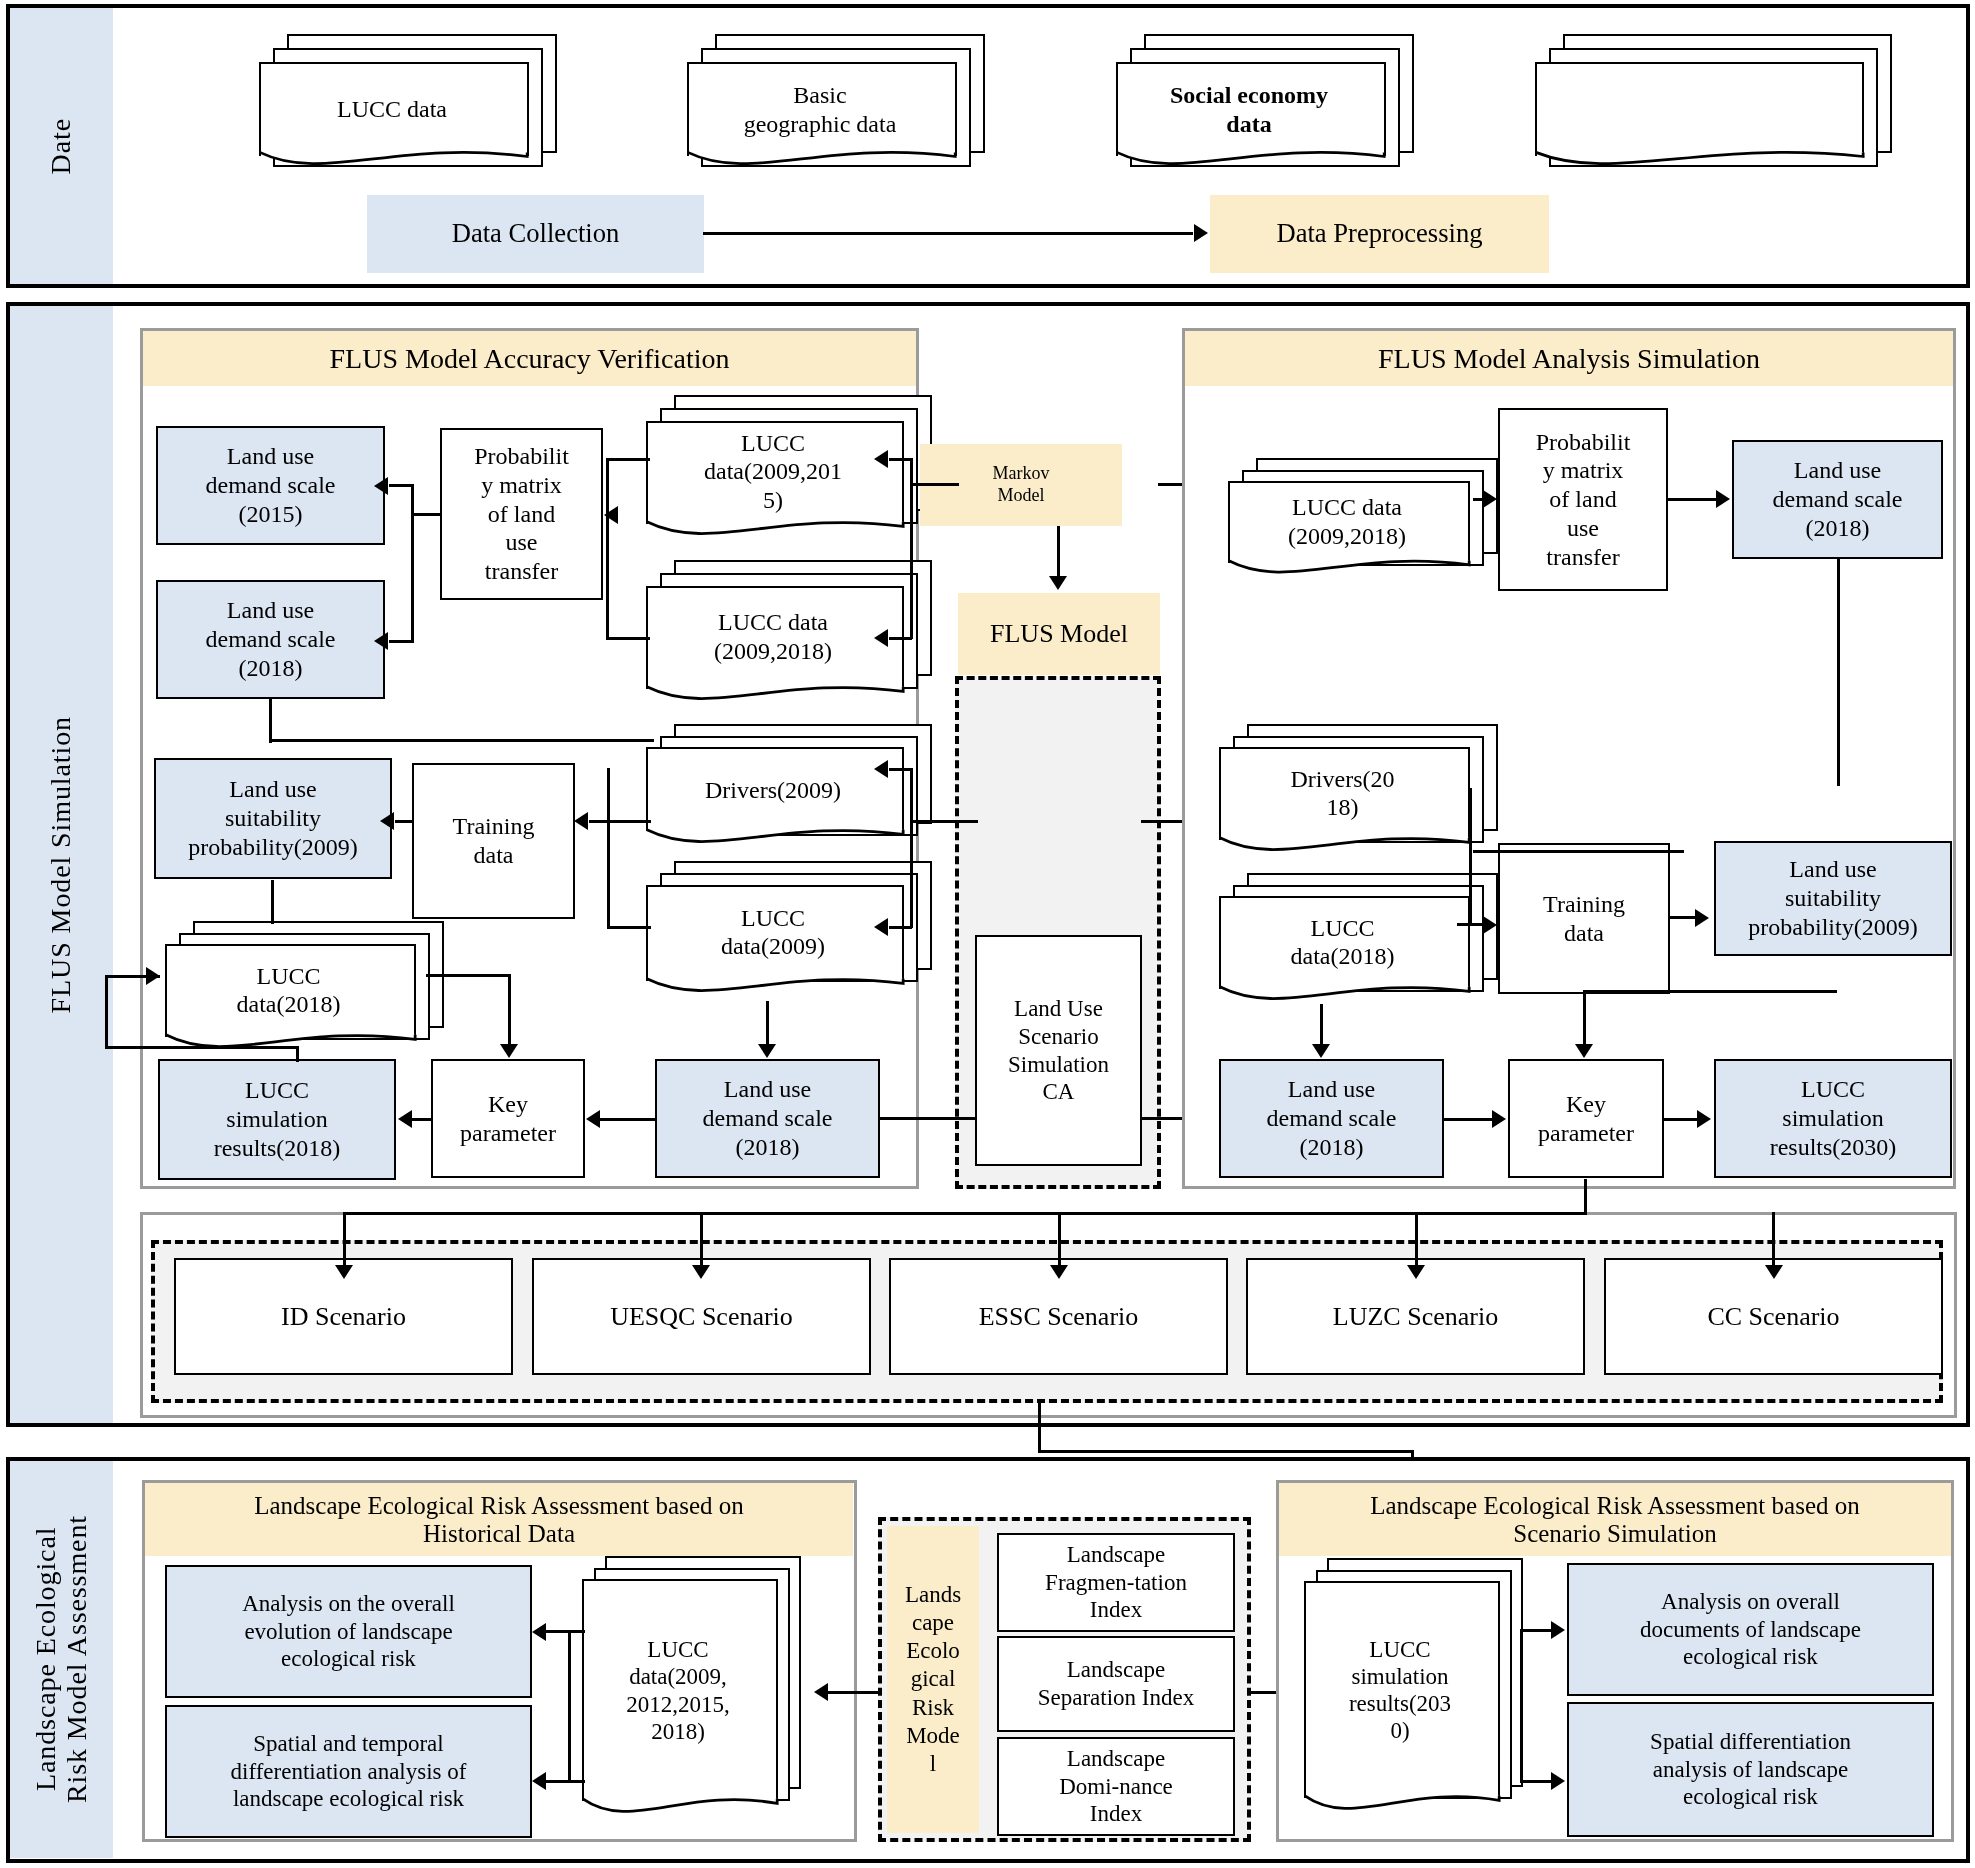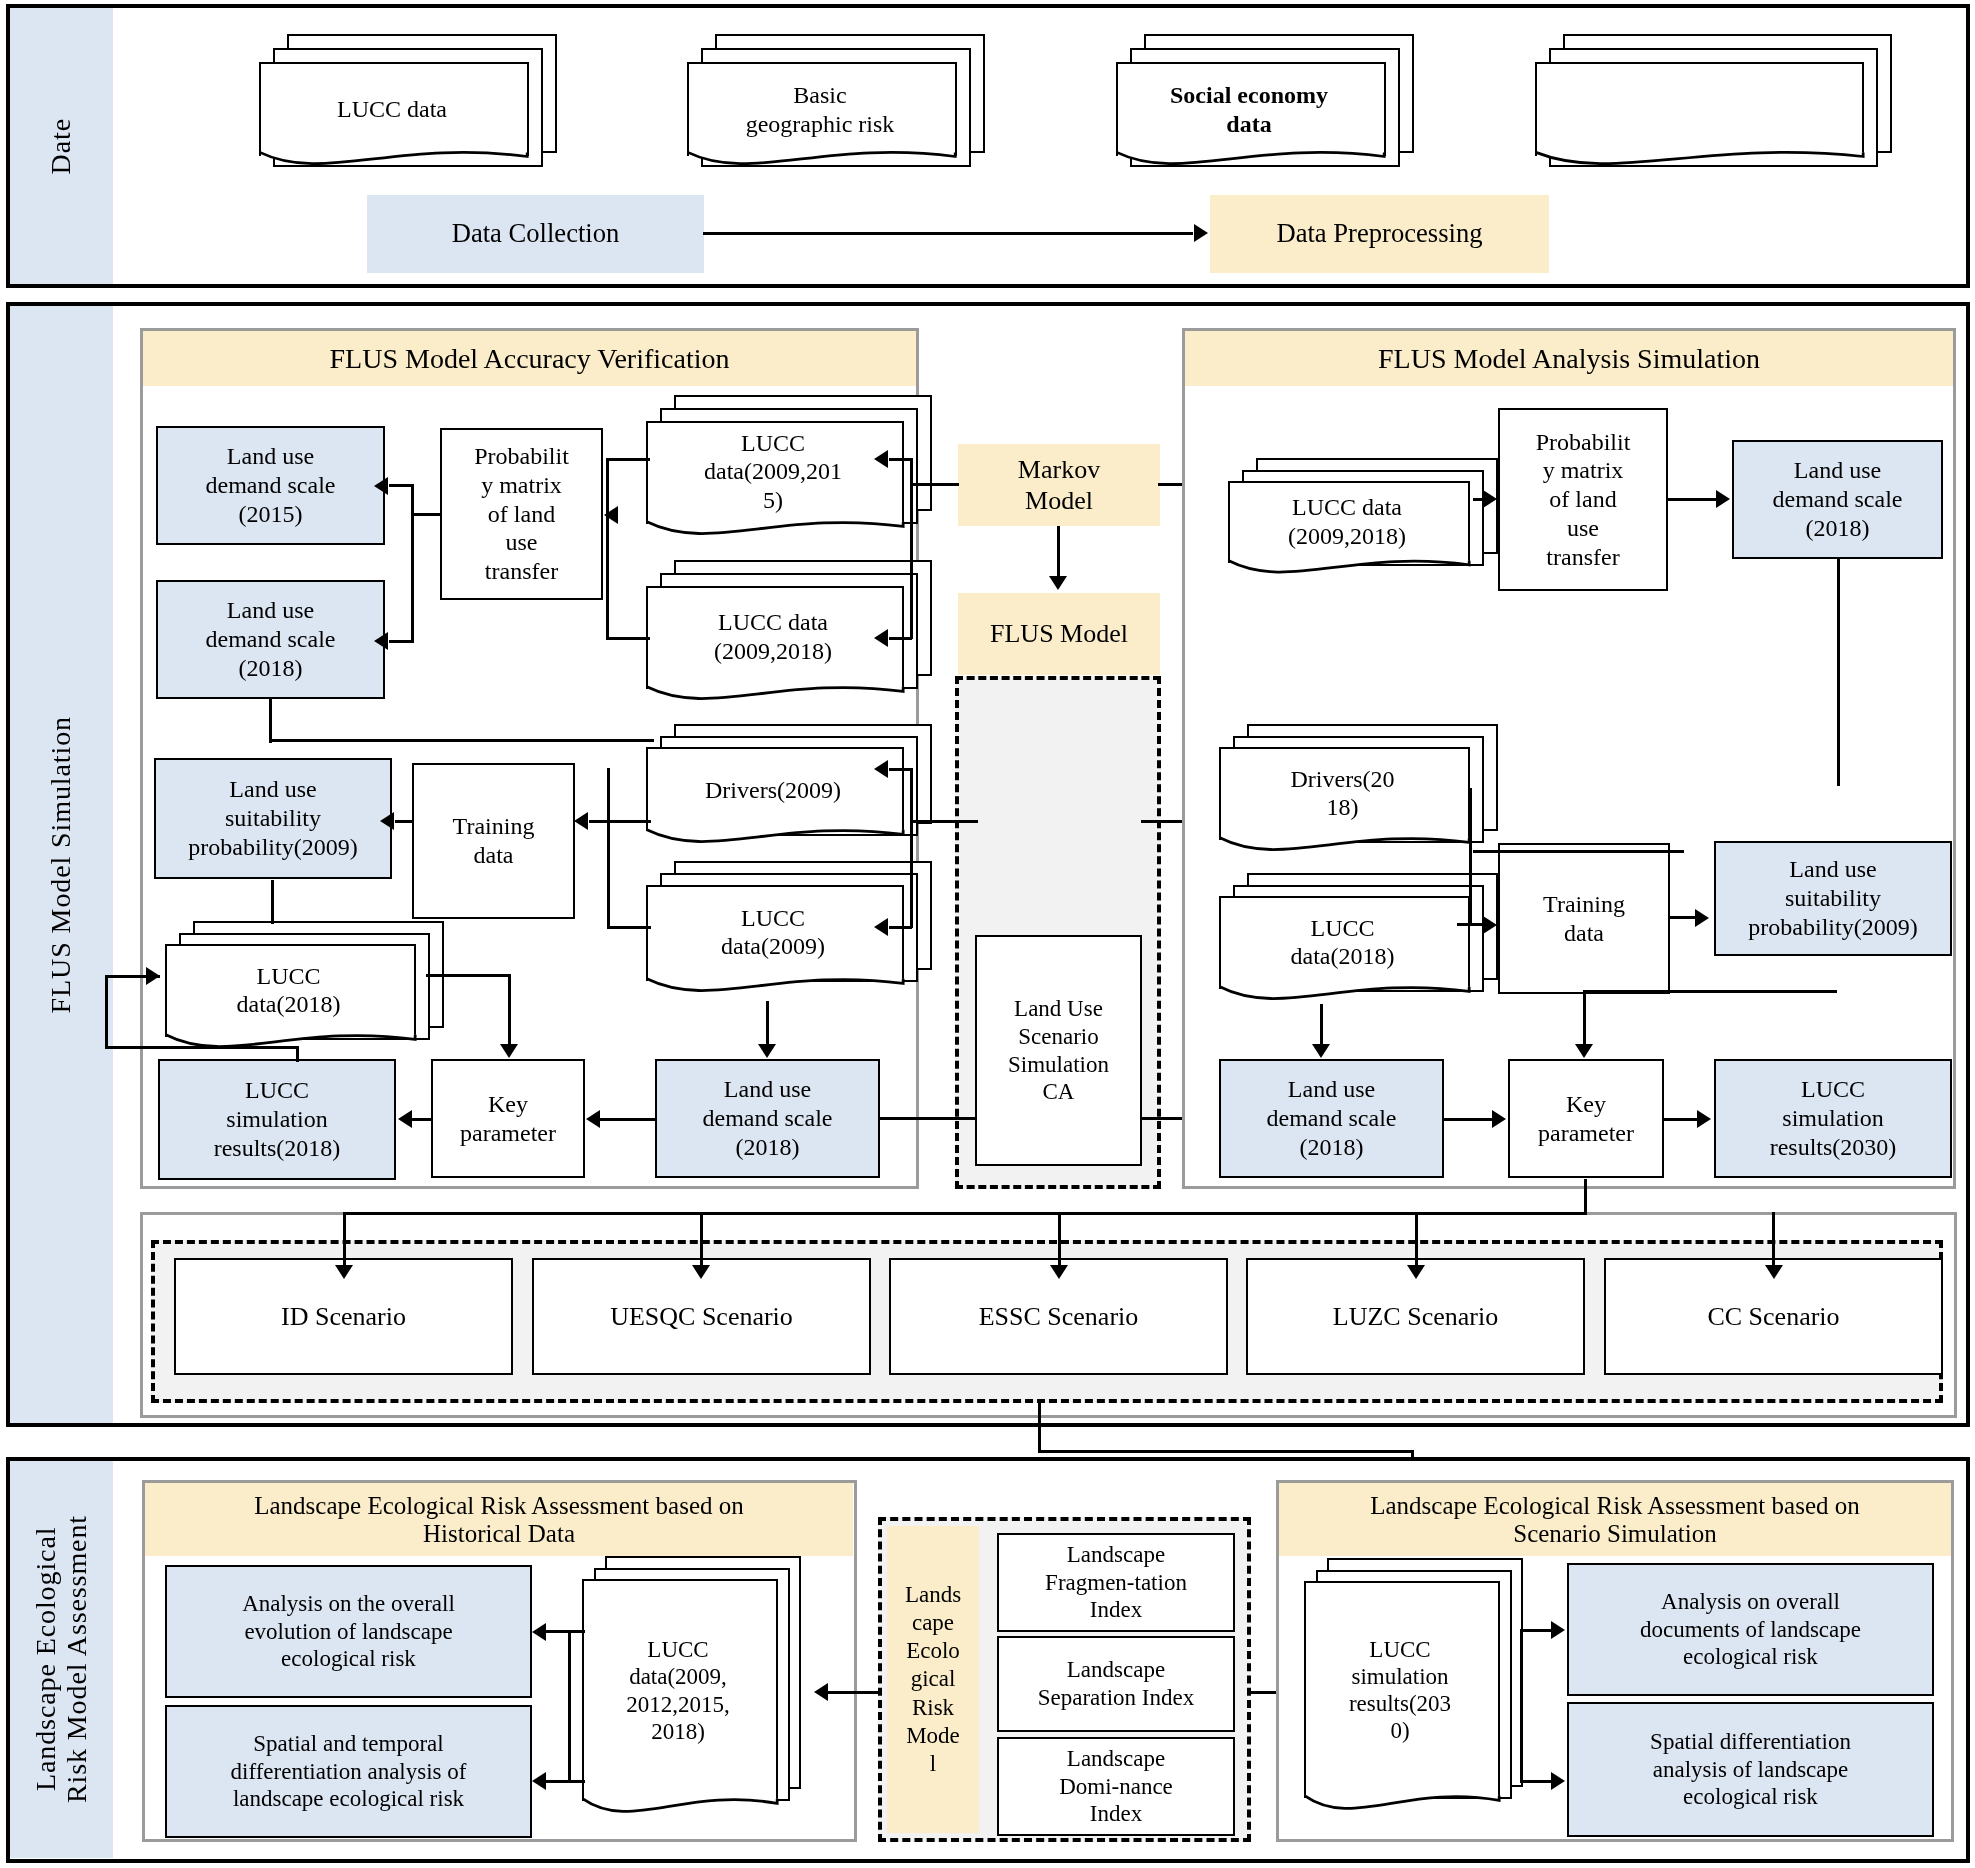--- a/index.html
+++ b/index.html
@@ -63,21 +63,21 @@
 </div>
 
 <div class="docstack" style="left:687px;top:34px;width:298px;height:135px;">
   <div class="sheet" style="left:27.5px;top:0;width:266px;height:115px;"></div>
   <div class="sheet" style="left:13.7px;top:13.7px;width:266px;height:115px;"></div>
   <div class="front" style="top:27.5px;width:266px;height:92px;"></div>
   <svg class="wave" style="top:117px;width:270px;height:22px;" viewBox="0 0 590 48" preserveAspectRatio="none">
     <path d="M2,3 C140,70 300,-25 586,12 L586,3" fill="#fff" stroke="#000" stroke-width="6"></path>
   </svg>
   <div class="lbl" style="top:27.5px;width:266px;height:96px;white-space:pre-line;">Basic
-geographic risk</div>
+geographic data</div>
 </div>
 
 <div class="docstack" style="left:1116px;top:34px;width:298px;height:135px;">
   <div class="sheet" style="left:27.5px;top:0;width:266px;height:115px;"></div>
   <div class="sheet" style="left:13.7px;top:13.7px;width:266px;height:115px;"></div>
   <div class="front" style="top:27.5px;width:266px;height:92px;"></div>
   <svg class="wave" style="top:117px;width:270px;height:22px;" viewBox="0 0 590 48" preserveAspectRatio="none">
     <path d="M2,3 C140,70 300,-25 586,12 L586,3" fill="#fff" stroke="#000" stroke-width="6"></path>
   </svg>
   <div class="lbl" style="top:27.5px;width:266px;height:96px;white-space:pre-line;font-weight:bold;">Social economy
@@ -246,21 +246,21 @@
 
 <div class="ln hl" style="left:412px;top:1118px;width:20.6px;"></div>
 <div class="arw arw-l" style="left:398px;top:1110px;"></div>
 
 <div class="ln hl" style="left:600px;top:1118px;width:57px;"></div>
 <div class="arw arw-l" style="left:586px;top:1110px;"></div>
 
 <div class="ln vl" style="left:766px;top:1001px;height:44px;"></div>
 <div class="arw arw-d" style="left:758px;top:1044px;"></div>
 
-<div class="abs box yellowplain ctr" style="left:958px;top:444px;width:202px;height:82px;white-space:pre-line;font-size:26px;">
+<div class="abs box yellowplain ctr" style="left:920px;top:444px;width:202px;height:82px;white-space:pre-line;font-size:18px;">
   <span>Markov
 Model</span>
 </div>
 <div class="ln vl" style="left:1057px;top:526px;height:53px;"></div>
 <div class="arw arw-d" style="left:1049px;top:576px;"></div>
 <div class="abs box yellowplain ctr" style="left:958px;top:593px;width:202px;height:82px;font-size:26px;">
   <span>FLUS Model</span>
 </div>
 
 <div class="ln hl" style="left:910px;top:483px;width:49px;"></div>

